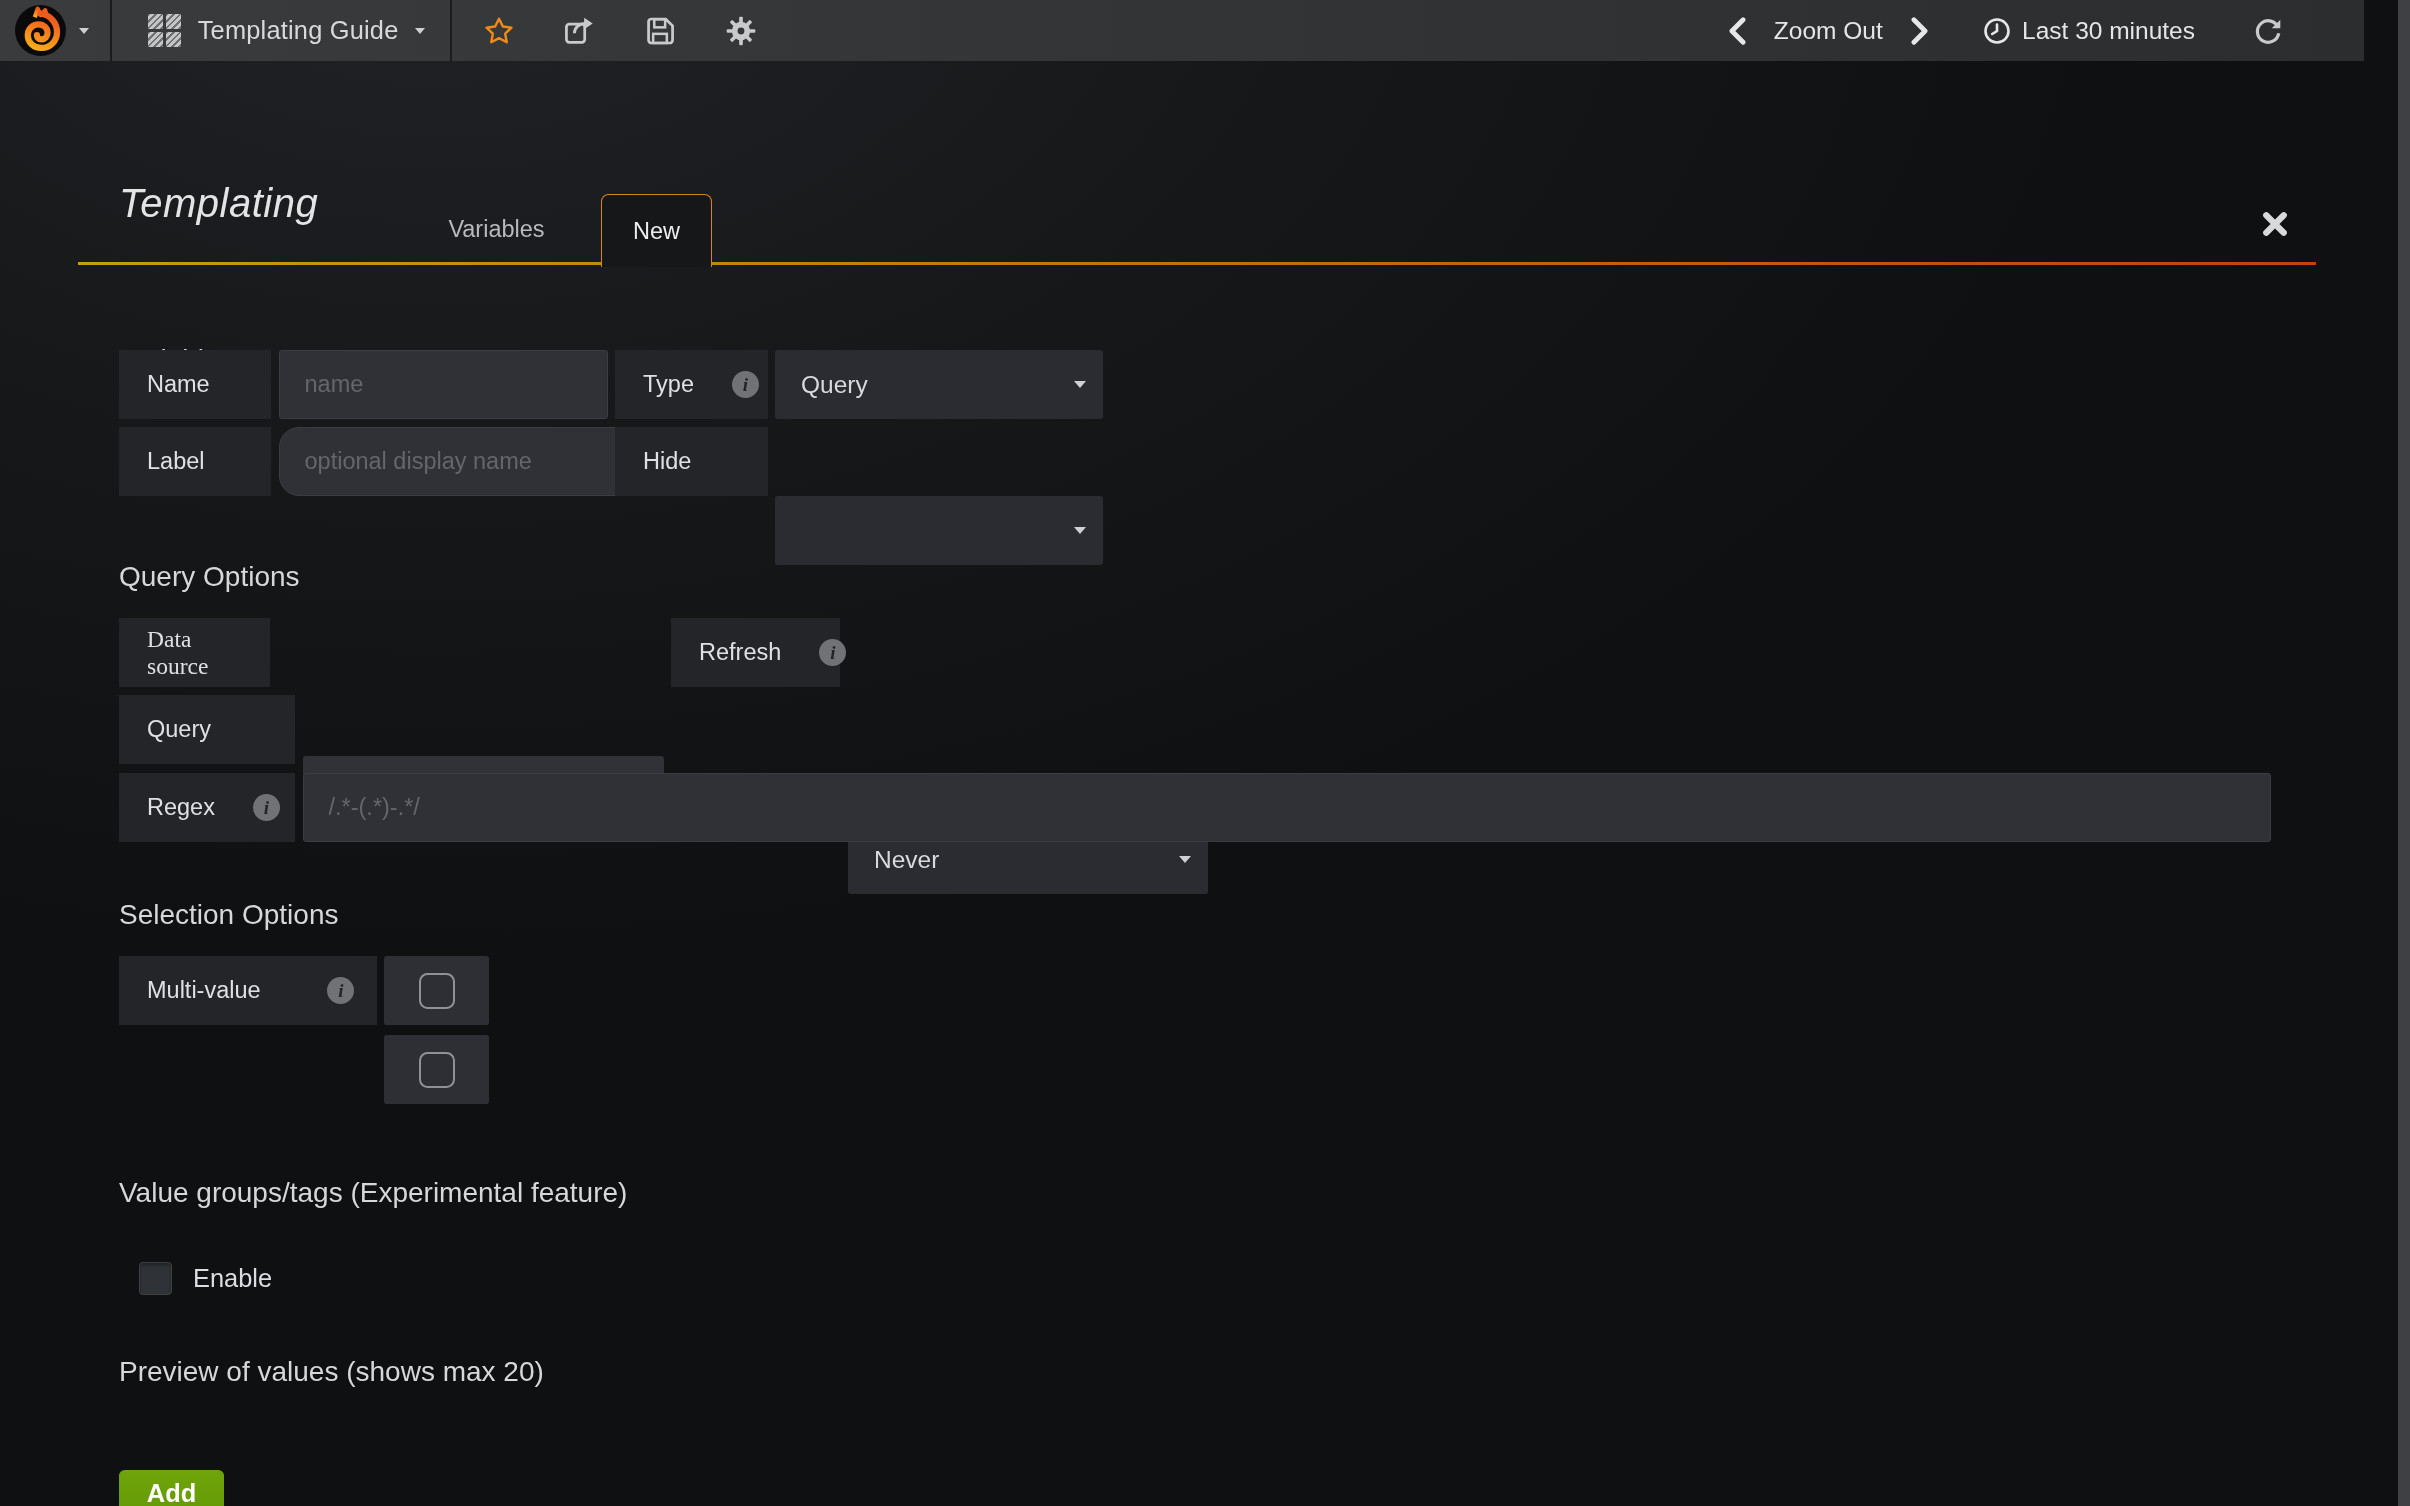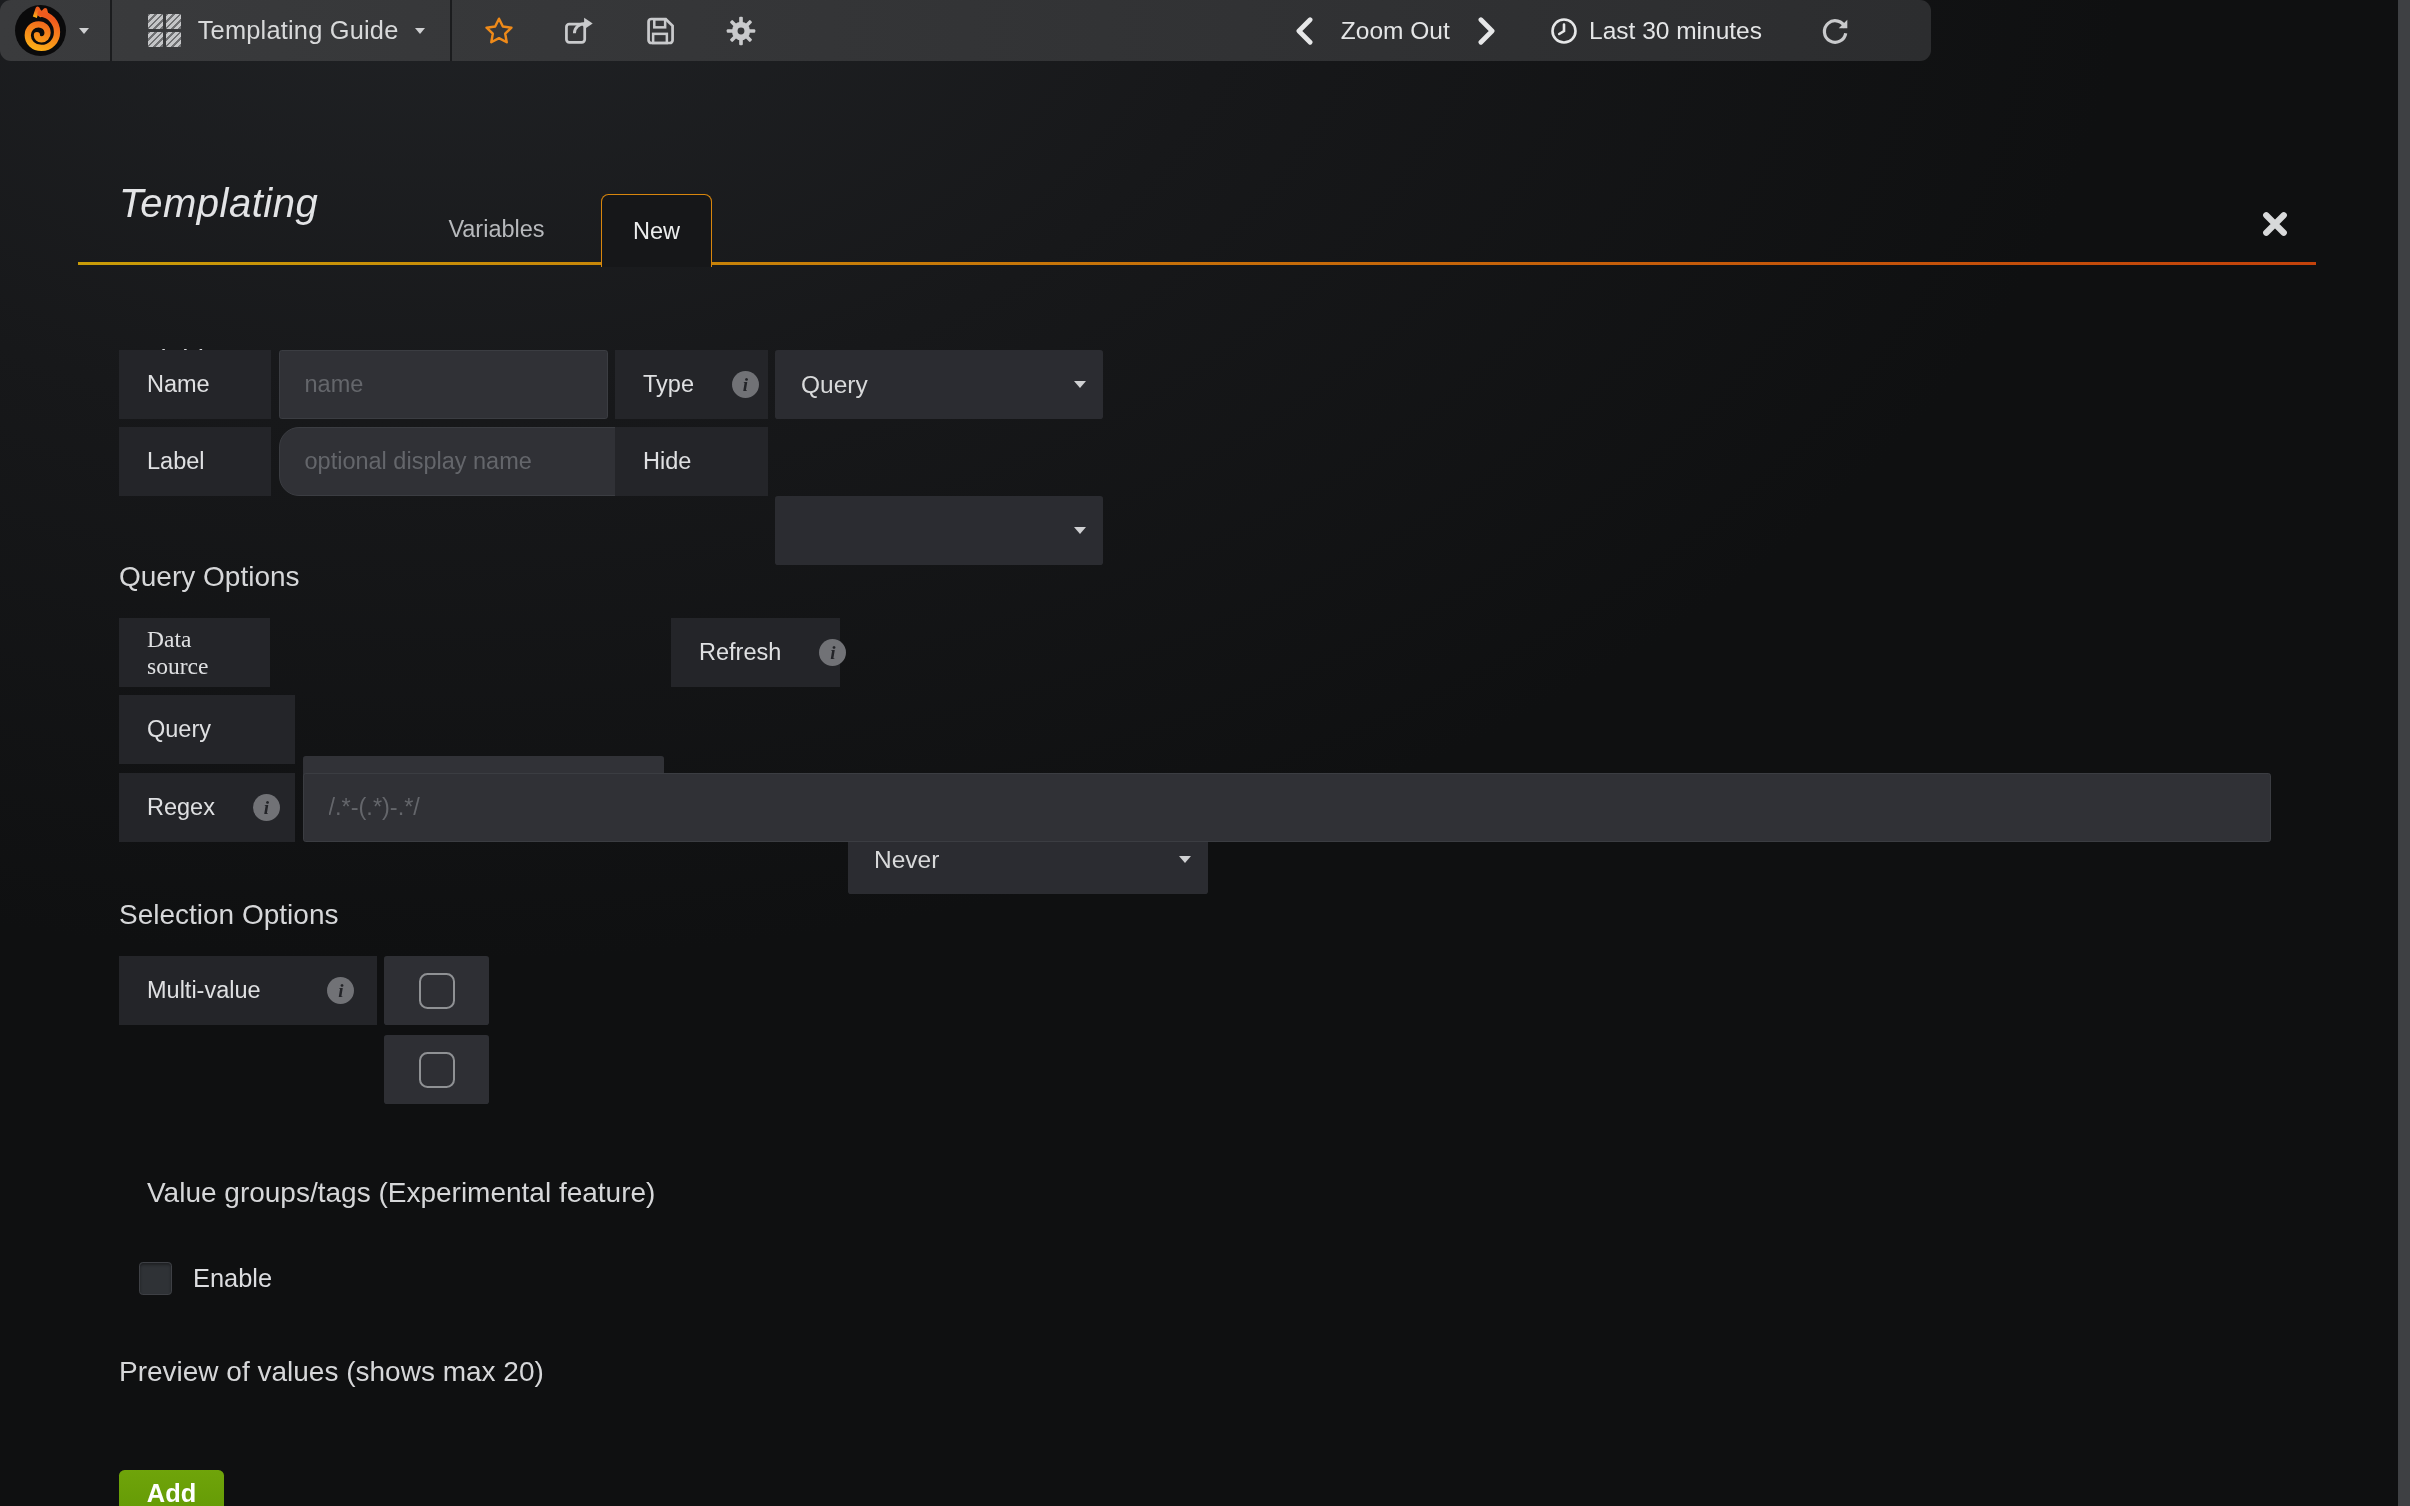--- a/index.html
+++ b/index.html
@@ -1,22 +1,22 @@
 <!DOCTYPE html>
 <html style="font-size:15px"><head>
 <meta charset="utf-8">
 <style>
   html,body{margin:0;padding:0;background:#0e0f10;}
   .page{position:relative;width:2411px;height:1507px;overflow:hidden;
         font-family:"Liberation Sans","DejaVu Sans",sans-serif;
         background:radial-gradient(ellipse 1695px 1036px at 18% -5%, #212326 0%, #17181a 48%, #0f1011 100%);}
   
-  .navbar{position:absolute;top:0;left:0;width:1931px;height:61px;
+  .navbar{position:absolute;top:0;left:0;width:2364px;height:61px;
           background:linear-gradient(to right,#3a3b3d,#2c2d2f);
-          display:flex;align-items:center;z-index:5;border-radius:11px;}
+          display:flex;align-items:center;z-index:5;}
   .logo-btn{display:flex;align-items:center;gap:13px;padding:0 21px 0 15px;height:61px;cursor:pointer;}
   .nav-divider{width:1.9px;height:61px;background:#1b1c1e;}
   .dash-nav{display:flex;align-items:center;gap:17px;padding:0 24.5px 0 36px;height:61px;}
   .dash-grid{display:grid;grid-template-columns:15px 15px;grid-template-rows:15px 15px;gap:2.8px;}
   .dash-grid i{background-color:#c4c5c7;
      background-image:repeating-linear-gradient(135deg, rgba(42,43,45,.55) 0 1.9px, transparent 1.9px 4.7px);}
   .nav-title{font-size:25.4px;color:#d8d9da;letter-spacing:0.2px;}
   .caret{width:0;height:0;border-left:6.6px solid transparent;border-right:6.6px solid transparent;
          border-top:7.5px solid #cfd0d2;display:inline-block;}
   .caret.sm{border-left-width:5.6px;border-right-width:5.6px;border-top-width:6.6px;}
@@ -251,21 +251,21 @@
     <span class="info">i</span>
   </div>
   <div class="cell cb-box" style="left:384px;top:956px;width:105px;">
     <span class="cb"></span>
   </div>
 
   <div class="cell cb-box" style="left:384px;top:1035px;width:105px;">
     <span class="cb"></span>
   </div>
 
-  <div class="sec-h" style="left:119px;top:1177px;margin-left:28px;">Value groups/tags (Experimental feature)</div>
+  <div class="sec-h" style="left:119px;top:1177px;">Value groups/tags (Experimental feature)</div>
   <div class="enable-row" style="top:1262px;">
     <span class="cb-plain"></span>
     <span>Enable</span>
   </div>
 
   <div class="sec-h" style="left:119px;top:1356px;">Preview of values (shows max 20)</div>
 
   <button class="btn-add">Add</button>
 
   <div class="scrollbar"></div>

